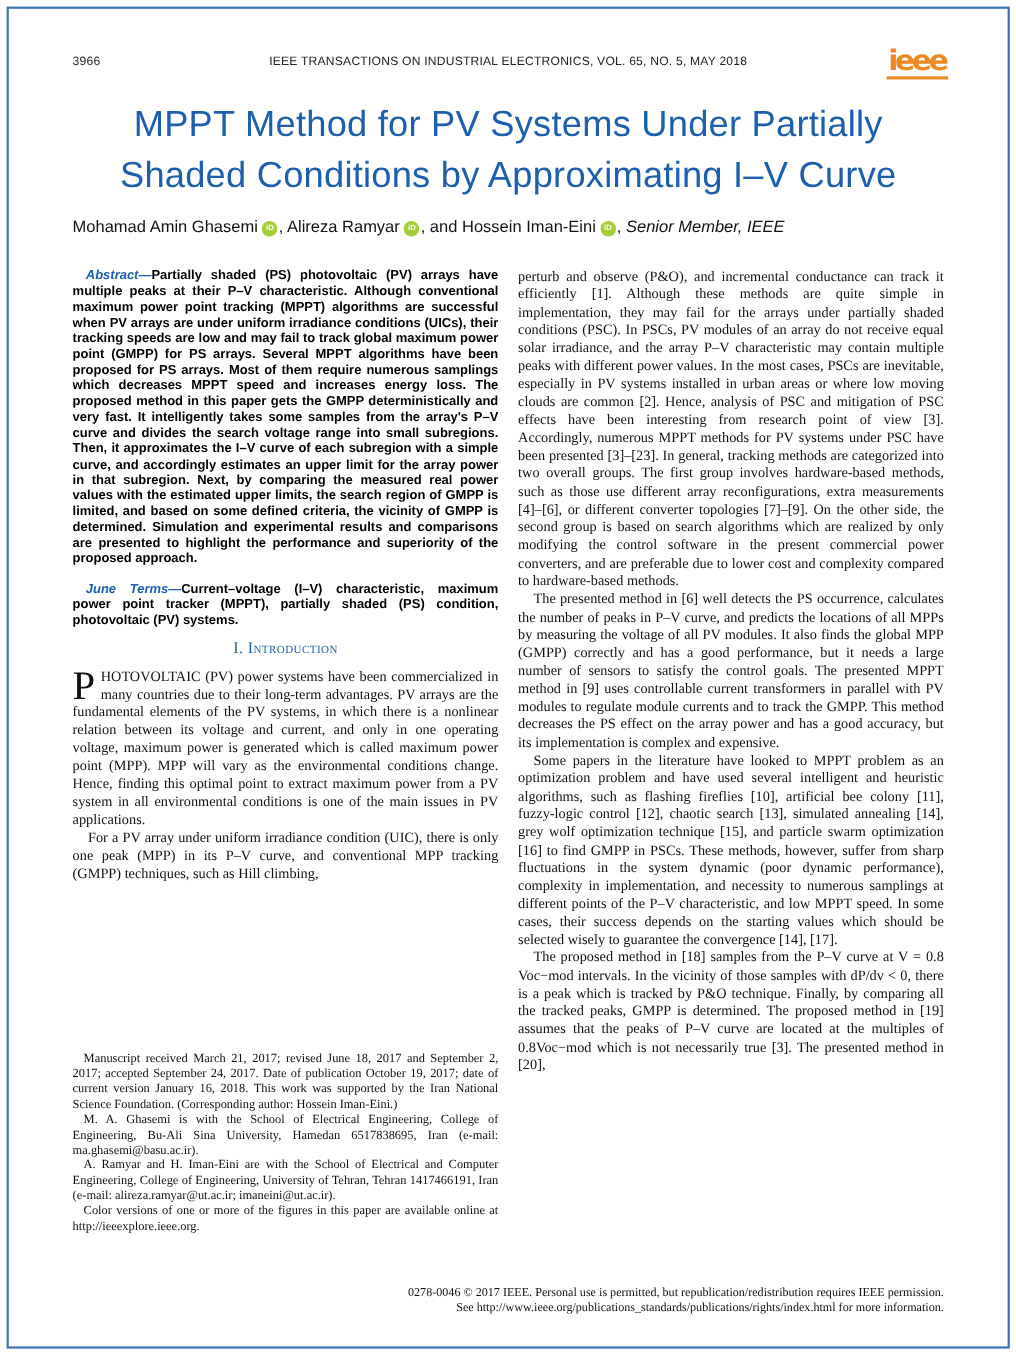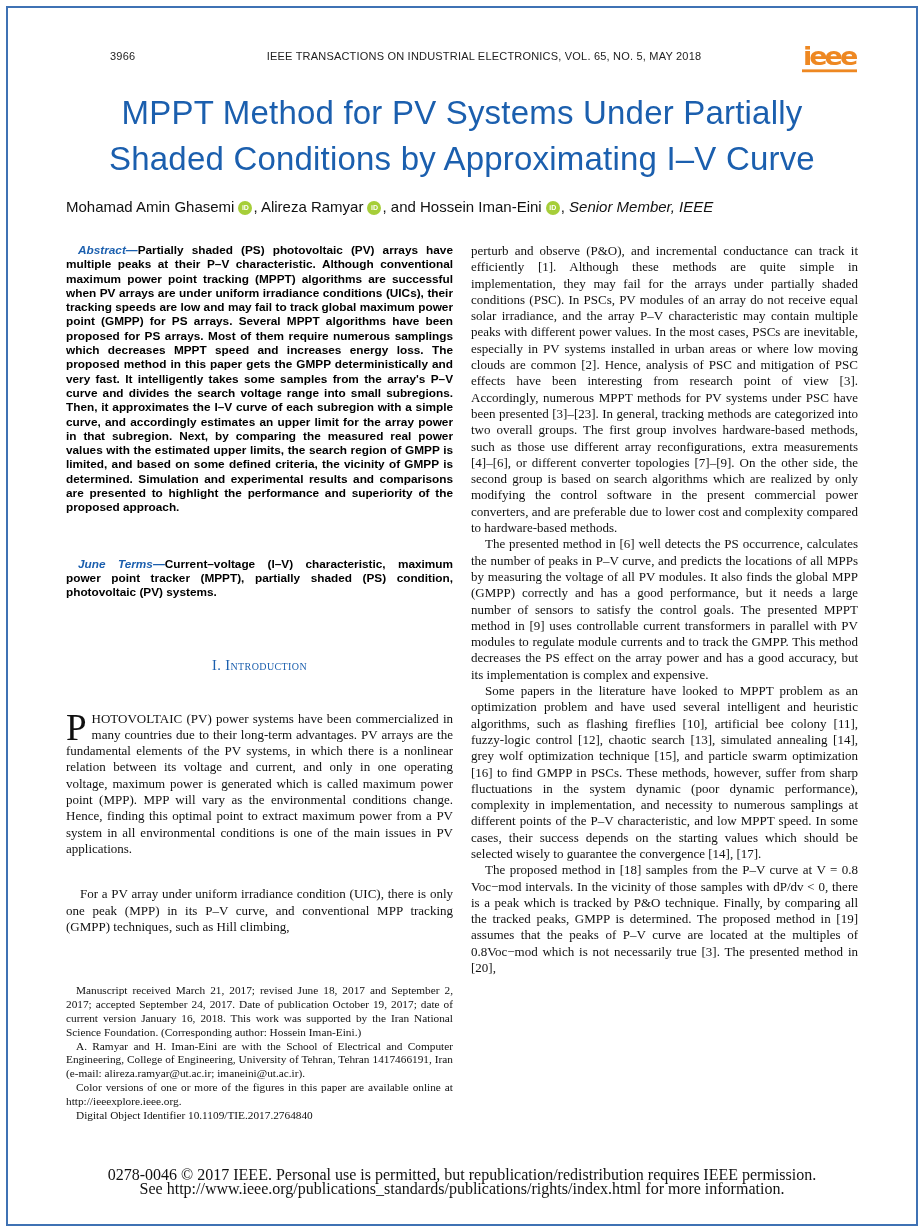--- a/index.html
+++ b/index.html
@@ -6,26 +6,26 @@
   html, body { width:924px; }
   body {
     width:924px; height:1232px; background:#ffffff; position:relative;
     font-family:"Liberation Serif", serif; color:#101010; overflow:hidden;
     padding:44px 66px 0 66px;
   }
   .page-frame {
     position:absolute; inset:6px; border:2px solid #3f72b4; pointer-events:none; z-index:5;
   }
   
-  .header { position:relative; height:26px; font-family:"Liberation Sans", sans-serif; font-size:11px; color:#222;margin-left:44px; }
+  .header { position:relative; height:26px; font-family:"Liberation Sans", sans-serif; font-size:11px; color:#222; }
   .page-num { position:absolute; left:0; top:6px; letter-spacing:.2px; }
   .journal { position:absolute; left:50%; top:6px; transform:translateX(-50%); white-space:nowrap; letter-spacing:.2px; }
   .logo {
     position:absolute; right:-8px; top:-6px; width:64px; height:40px;
-    display:flex; align-items:center; justify-content:flex-start;
+    display:flex; align-items:center; justify-content:center;
   }
   .logo span {
     font-family:"DejaVu Sans", sans-serif; font-weight:bold; font-size:27px;
     color:#ee8822; letter-spacing:-3px; transform:scaleY(.95);
     border-bottom:3px solid #ee8822; line-height:1.05; padding:0 2px 0 1px;
   }
   
   .title {
     margin-top:20px; text-align:center; color:#1b5fae; font-weight:normal;
     font-family:"Liberation Sans", sans-serif; font-size:33px; line-height:46px; letter-spacing:.2px;
@@ -39,42 +39,42 @@
     display:inline-flex; align-items:center; justify-content:center;
     width:14px; height:14px; border-radius:50%; background:#a6ce39;
     margin:0 1px 0 4px; vertical-align:2px; cursor:pointer;
   }
   .orcid span {
     color:#fff; font-family:"Liberation Sans", sans-serif; font-size:7px; font-weight:bold; line-height:1;
   }
   
   .columns { display:flex; gap:18px; margin-top:28px; height:880px; overflow:hidden; }
   .col { width:387px; }
-  .col.left { display:flex; flex-direction:column;gap:29px; }
+  .col.left { display:flex; flex-direction:column; }
   .abstract, .index-terms {
     font-family:"Liberation Sans", sans-serif; font-weight:bold; font-size:11.8px;
     line-height:14.3px; text-align:justify; text-indent:12px; color:#000;
   }
   .index-terms { margin-top:13px; }
   .lead-label { color:#1b5fae; font-style:italic; }
   .section-heading {
-    margin:28px 0 8px 0; text-align:center; color:#1b5fae; font-weight:normal;
+    margin:11px 0 8px 0; text-align:center; color:#1b5fae; font-weight:normal;
     font-family:"Liberation Serif", serif; font-size:14.5px; font-variant:small-caps; letter-spacing:.4px;
   }
   .body-par { font-size:13px; line-height:16.3px; text-align:justify; }
   .indent { text-indent:14px; }
   .dropcap {
     float:left; font-size:37px; line-height:29px; padding:2px 5px 0 0; color:#101010;
   }
   .footnotes { margin-top:auto; font-size:11.3px; line-height:13.9px; text-align:justify; }
   .footnotes p { text-indent:10px; }
   
   .footer {
-    position:absolute; left:66px; right:66px; bottom:36px; text-align:center;
-    font-size:16px; line-height:14px; color:#111;
+    position:absolute; left:66px; right:66px; bottom:36px; text-align:right;
+    font-size:11px; line-height:14px; color:#111;
   }
 </style>
 </head>
 <body>
 
 <div class="page-frame"></div>
 
 <div class="header">
   <span class="page-num">3966</span>
   <span class="journal">IEEE TRANSACTIONS ON INDUSTRIAL ELECTRONICS, VOL. 65, NO. 5, MAY 2018</span>
@@ -106,23 +106,23 @@
     <p class="index-terms"><span class="lead-label">June Terms—</span><span>Current–voltage (I–V) characteristic, maximum power point tracker (MPPT), partially shaded (PS) condition, photovoltaic (PV) systems.</span></p>
 
     <h2 class="section-heading">I. Introduction</h2>
 
     <p class="body-par"><span class="dropcap">P</span><span>HOTOVOLTAIC (PV) power systems have been commercialized in many countries due to their long-term advantages. PV arrays are the fundamental elements of the PV systems, in which there is a nonlinear relation between its voltage and current, and only in one operating voltage, maximum power is generated which is called maximum power point (MPP). MPP will vary as the environmental conditions change. Hence, finding this optimal point to extract maximum power from a PV system in all environmental conditions is one of the main issues in PV applications.</span></p>
 
     <p class="body-par indent">For a PV array under uniform irradiance condition (UIC), there is only one peak (MPP) in its P–V curve, and conventional MPP tracking (GMPP) techniques, such as Hill climbing,</p>
 
     <div class="footnotes">
       <p>Manuscript received March 21, 2017; revised June 18, 2017 and September 2, 2017; accepted September 24, 2017. Date of publication October 19, 2017; date of current version January 16, 2018. This work was supported by the Iran National Science Foundation. (Corresponding author: Hossein Iman-Eini.)</p>
+      <p>M. A. Ghasemi is with the School of Electrical Engineering, College of Engineering, Bu-Ali Sina University, Hamedan 6517838695, Iran (e-mail: ma.ghasemi@basu.ac.ir).</p>
       <p>A. Ramyar and H. Iman-Eini are with the School of Electrical and Computer Engineering, College of Engineering, University of Tehran, Tehran 1417466191, Iran (e-mail: alireza.ramyar@ut.ac.ir; imaneini@ut.ac.ir).</p>
       <p>Color versions of one or more of the figures in this paper are available online at http://ieeexplore.ieee.org.</p>
-      <p>Digital Object Identifier 10.1109/TIE.2017.2764840</p>
     </div>
   </div>
 
   <div class="col right">
     <p class="body-par">perturb and observe (P&amp;O), and incremental conductance can track it efficiently [1]. Although these methods are quite simple in implementation, they may fail for the arrays under partially shaded conditions (PSC). In PSCs, PV modules of an array do not receive equal solar irradiance, and the array P–V characteristic may contain multiple peaks with different power values. In the most cases, PSCs are inevitable, especially in PV systems installed in urban areas or where low moving clouds are common [2]. Hence, analysis of PSC and mitigation of PSC effects have been interesting from research point of view [3]. Accordingly, numerous MPPT methods for PV systems under PSC have been presented [3]–[23]. In general, tracking methods are categorized into two overall groups. The first group involves hardware-based methods, such as those use different array reconfigurations, extra measurements [4]–[6], or different converter topologies [7]–[9]. On the other side, the second group is based on search algorithms which are realized by only modifying the control software in the present commercial power converters, and are preferable due to lower cost and complexity compared to hardware-based methods.</p>
     <p class="body-par indent">The presented method in [6] well detects the PS occurrence, calculates the number of peaks in P–V curve, and predicts the locations of all MPPs by measuring the voltage of all PV modules. It also finds the global MPP (GMPP) correctly and has a good performance, but it needs a large number of sensors to satisfy the control goals. The presented MPPT method in [9] uses controllable current transformers in parallel with PV modules to regulate module currents and to track the GMPP. This method decreases the PS effect on the array power and has a good accuracy, but its implementation is complex and expensive.</p>
     <p class="body-par indent">Some papers in the literature have looked to MPPT problem as an optimization problem and have used several intelligent and heuristic algorithms, such as flashing fireflies [10], artificial bee colony [11], fuzzy-logic control [12], chaotic search [13], simulated annealing [14], grey wolf optimization technique [15], and particle swarm optimization [16] to find GMPP in PSCs. These methods, however, suffer from sharp fluctuations in the system dynamic (poor dynamic performance), complexity in implementation, and necessity to numerous samplings at different points of the P–V characteristic, and low MPPT speed. In some cases, their success depends on the starting values which should be selected wisely to guarantee the convergence [14], [17].</p>
     <p class="body-par indent">The proposed method in [18] samples from the P–V curve at V = 0.8 Voc−mod intervals. In the vicinity of those samples with dP/dv &lt; 0, there is a peak which is tracked by P&amp;O technique. Finally, by comparing all the tracked peaks, GMPP is determined. The proposed method in [19] assumes that the peaks of P–V curve are located at the multiples of 0.8Voc−mod which is not necessarily true [3]. The presented method in [20],</p>
   </div>
 

